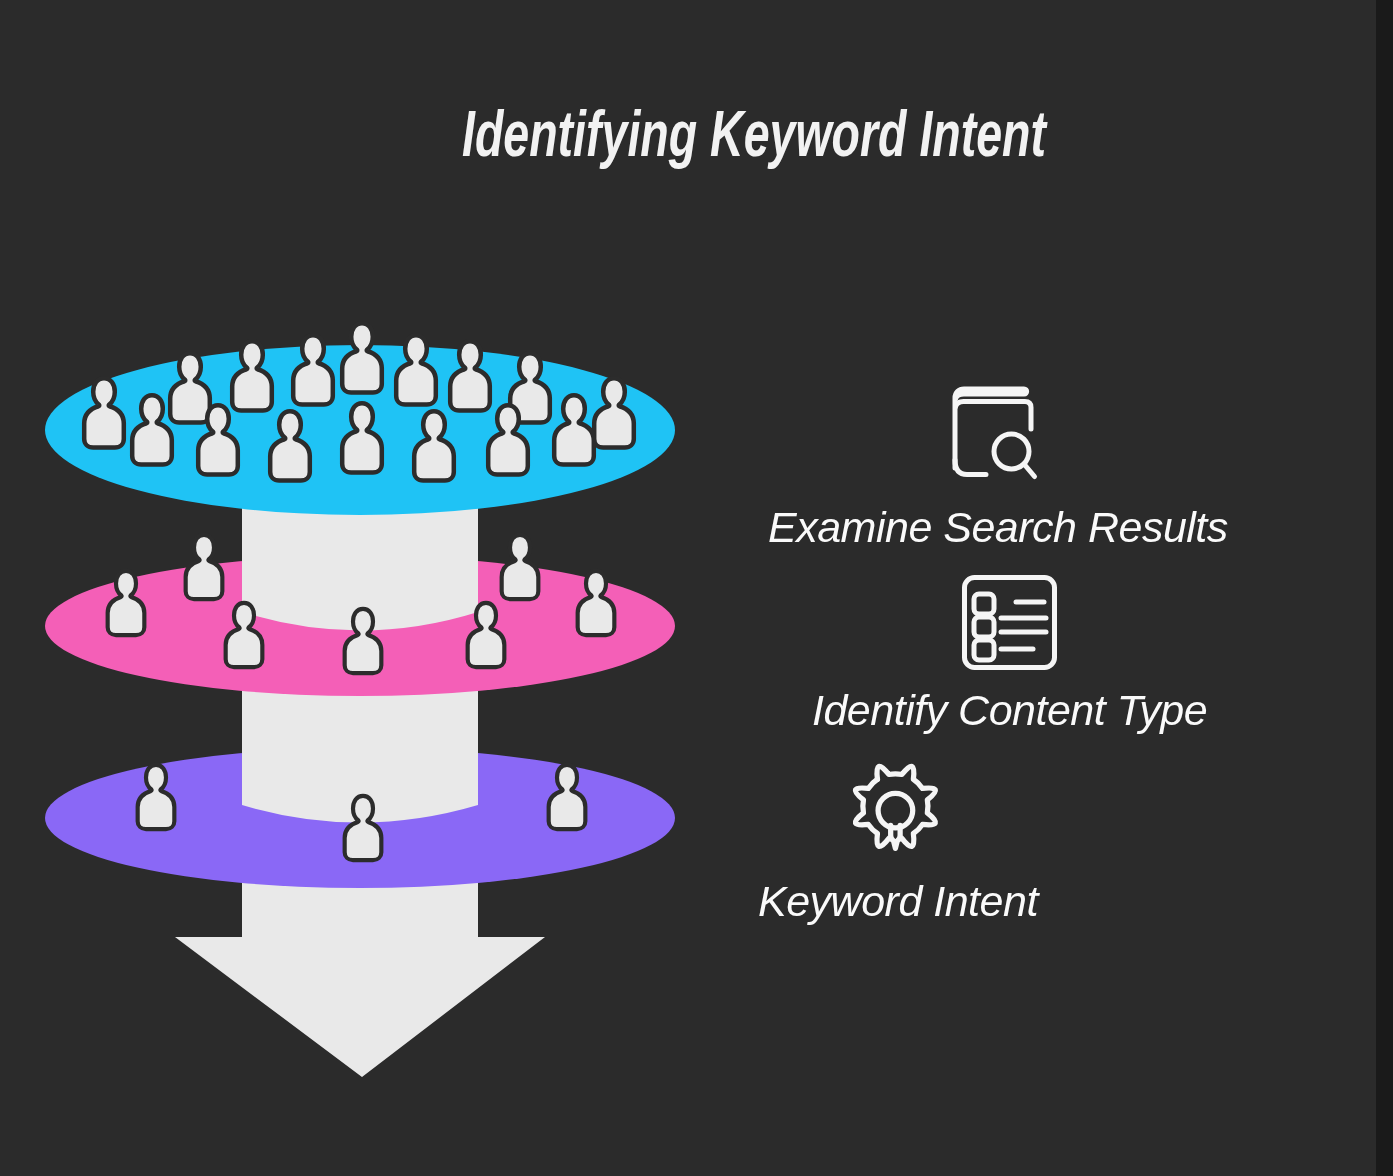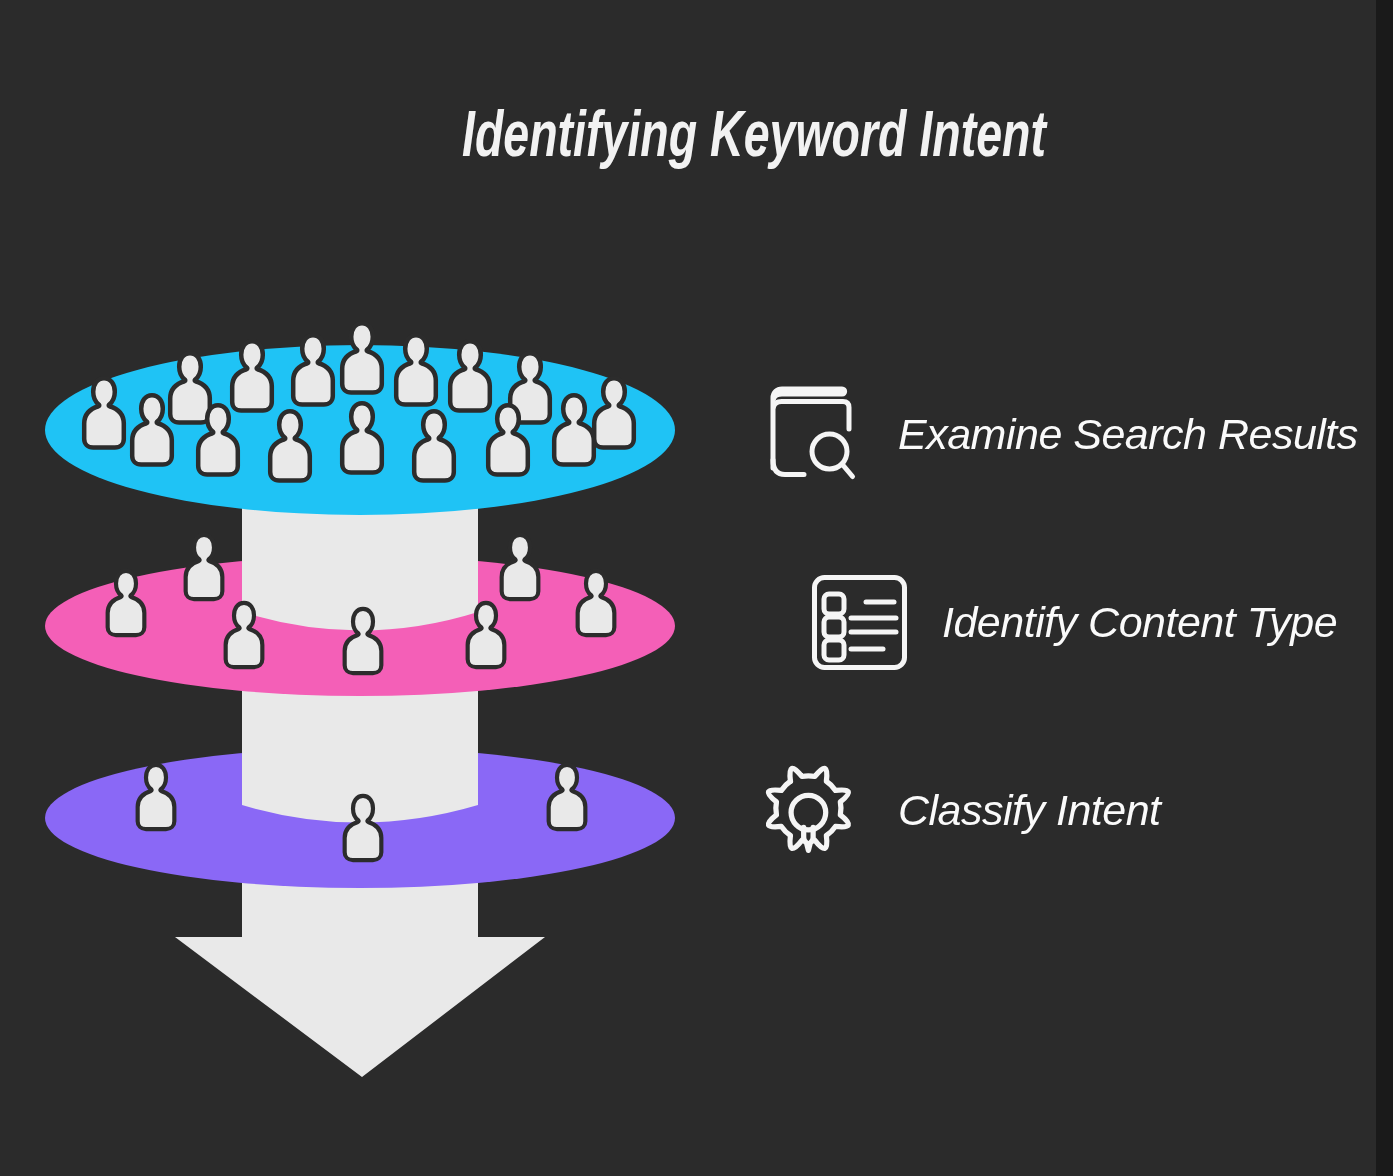--- a/index.html
+++ b/index.html
@@ -23,21 +23,22 @@
   #person-symbol .bust{
     fill:var(--person-fill,#e9e9e9);
     stroke:var(--person-stroke,#2c2c2c);
     stroke-width:5;
     stroke-linejoin:round;
   }
   .step-row{
     position:absolute;
     display:flex;
     align-items:center;
-    gap:35px;
+    gap:16px;
+    flex-direction:column;
   }
   .step-row .icon-box{flex:0 0 auto; display:block;}
   .step-row .icon-box path,
   .step-row .icon-box rect,
   .step-row .icon-box circle,
   .step-row .icon-box line{
     fill:none;
     stroke:var(--icon,#f5f5f5);
     stroke-width:5;
     stroke-linecap:round;
@@ -150,16 +151,16 @@
     <svg class="icon-box" width="105" height="105" viewBox="0 0 100 100">
       <path d="M30.9,22.2 Q28.1,0 41.8,17.6 A31,31 0 0 1 54.2,17.6 Q67.9,0 65.1,22.2
                A31,31 0 0 1 73.8,30.9 Q96,28.1 78.4,41.8 A31,31 0 0 1 78.4,54.2
                Q96,67.9 73.8,65.1 A31,31 0 0 1 65.1,73.8 Q67.9,96 54.2,78.4"></path>
       <path d="M41.8,78.4 Q28.1,96 30.9,73.8 A31,31 0 0 1 22.2,65.1 Q0,67.9 17.6,54.2
                A31,31 0 0 1 17.6,41.8 Q0,28.1 22.2,30.9 A31,31 0 0 1 30.9,22.2"></path>
       <circle cx="48" cy="52" r="16.5"></circle>
       <path d="M43.5,66 V75.5 C43.5,78.5 44.8,80 46.2,80.8 L48,88 L49.8,80.8
                C51.2,80 52.5,78.5 52.5,75.5 V66"></path>
     </svg>
-    <span class="step-label">Classify Intent</span>
+    <span class="step-label">Keyword Intent</span>
   </div>
 
 </div>
 
 </body></html>

